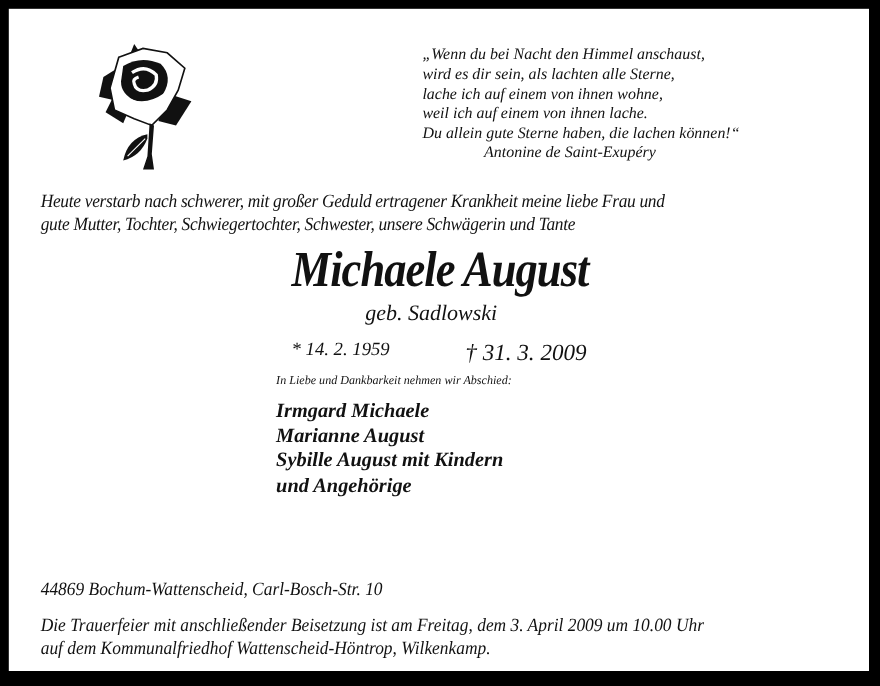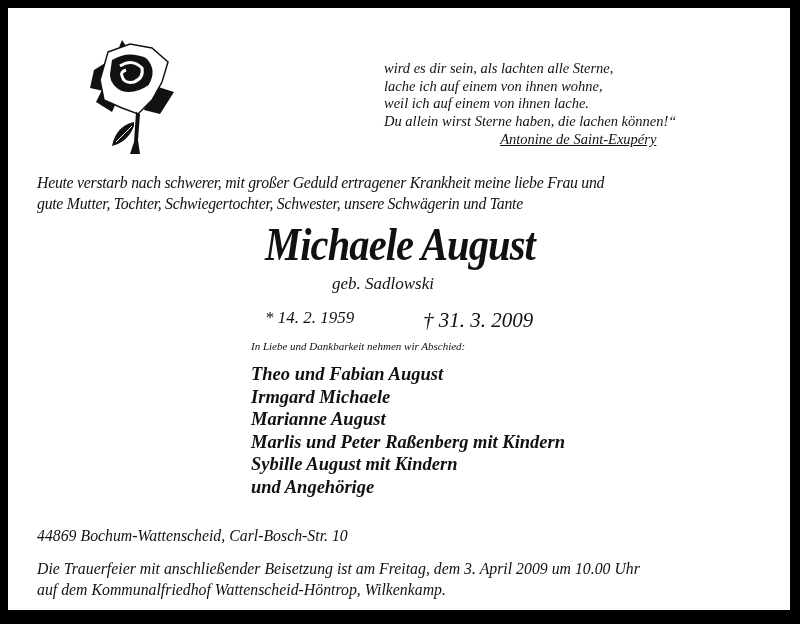--- a/index.html
+++ b/index.html
@@ -1,24 +1,24 @@
 <!DOCTYPE html>
 <html><head>
 <meta charset="utf-8">
 <style>
   html, body { margin:0; padding:0; }
   body { width:800px; height:624px; background:#000; position:relative; overflow:hidden; }
   .page { position:absolute; left:8px; top:8px; width:782px; height:602px; background:#fff; }
   .serif { font-family:"Liberation Serif","DejaVu Serif",serif; color:#111; }
   .rose { position:absolute; left:82px; top:30px; width:110px; height:132px; }
   .quote { position:absolute; left:384px; top:42px; font-style:italic; font-size:14.5px; line-height:17.8px; }
-  .quote .author { display:block; text-align:right; padding-right:20px;text-decoration:underline; }
+  .quote .author { display:block; text-align:center; padding-right:20px; }
   .intro { position:absolute; left:37px; top:172px; font-style:italic; font-size:17px; line-height:21px; letter-spacing:-0.3px; transform:scaleX(0.93); transform-origin:left top; white-space:nowrap; }
   .name { position:absolute; left:0; width:800px; top:218px; text-align:center; font-style:italic; font-weight:bold; font-size:46px; letter-spacing:-1px; transform:scaleX(0.88); transform-origin:center top; }
-  .birthname { position:absolute; left:332px; top:274px; font-style:italic; font-size:17px; }
+  .birthname { position:absolute; left:332px; top:274px; font-style:italic; font-size:20px; }
   .born { position:absolute; left:265px; top:308px; font-style:italic; font-size:17px; }
   .died { position:absolute; left:423px; top:308px; font-style:italic; font-size:21px; }
   .farewell { position:absolute; left:251px; top:340px; font-style:italic; font-size:11px; }
   .mourners { position:absolute; left:251px; top:363px; font-style:italic; font-weight:bold; font-size:18.5px; line-height:22.6px; }
   .address { position:absolute; left:37px; top:526px; font-style:italic; font-size:17px; transform:scaleX(0.93); transform-origin:left top; white-space:nowrap; }
   .funeral { position:absolute; left:37px; top:558px; font-style:italic; font-size:17px; line-height:21px; transform:scaleX(0.93); transform-origin:left top; white-space:nowrap; }
 </style>
 </head>
 <body>
 
@@ -38,45 +38,43 @@
   <path d="M38,36 Q50,28 60,38 Q62,48 52,52 Q42,54 40,46 Q38,42 44,40" fill="none" stroke="#fff" stroke-width="3"></path>
   <path d="M30,58 Q48,70 68,56" fill="none" stroke="#fff" stroke-width="3"></path>
 
   <path d="M54,82 L52,112 L48,124 L58,124 L56,110 L58,84 Z" fill="#111"></path>
 
   <path d="M52,92 Q34,96 30,116 Q46,112 52,96 Z" fill="#111"></path>
   <path d="M50,96 L34,112" stroke="#fff" stroke-width="1"></path>
 </svg>
 
 <div class="quote serif">
-  <br>
+  <span>„Wenn du bei Nacht den Himmel anschaust,</span><br>
   <span>wird es dir sein, als lachten alle Sterne,</span><br>
   <span>lache ich auf einem von ihnen wohne,</span><br>
   <span>weil ich auf einem von ihnen lache.</span><br>
-  <span>Du allein wirst Sterne haben, die lachen können!“</span>
+  <span>Du allein gute Sterne haben, die lachen können!“</span>
   <span class="author">Antonine de Saint-Exupéry</span>
 </div>
 
 <div class="intro serif">
   <span>Heute verstarb nach schwerer, mit großer Geduld ertragener Krankheit meine liebe Frau und</span><br>
   <span>gute Mutter, Tochter, Schwiegertochter, Schwester, unsere Schwägerin und Tante</span>
 </div>
 
 <div class="name serif">Michaele August</div>
 <div class="birthname serif">geb. Sadlowski</div>
 <div class="born serif">* 14. 2. 1959</div>
 <div class="died serif">† 31. 3. 2009</div>
 
 <div class="farewell serif">In Liebe und Dankbarkeit nehmen wir Abschied:</div>
 
 <div class="mourners serif">
-  <div>Theo und Fabian August</div>
   <div>Irmgard Michaele</div>
   <div>Marianne August</div>
-  <div>Marlis und Peter Raßenberg mit Kindern</div>
   <div>Sybille August mit Kindern</div>
   <div>und Angehörige</div>
 </div>
 
 <div class="address serif">44869 Bochum-Wattenscheid, Carl-Bosch-Str. 10</div>
 
 <div class="funeral serif">
   <span>Die Trauerfeier mit anschließender Beisetzung ist am Freitag, dem 3. April 2009 um 10.00 Uhr</span><br>
   <span>auf dem Kommunalfriedhof Wattenscheid-Höntrop, Wilkenkamp.</span>
 </div>

